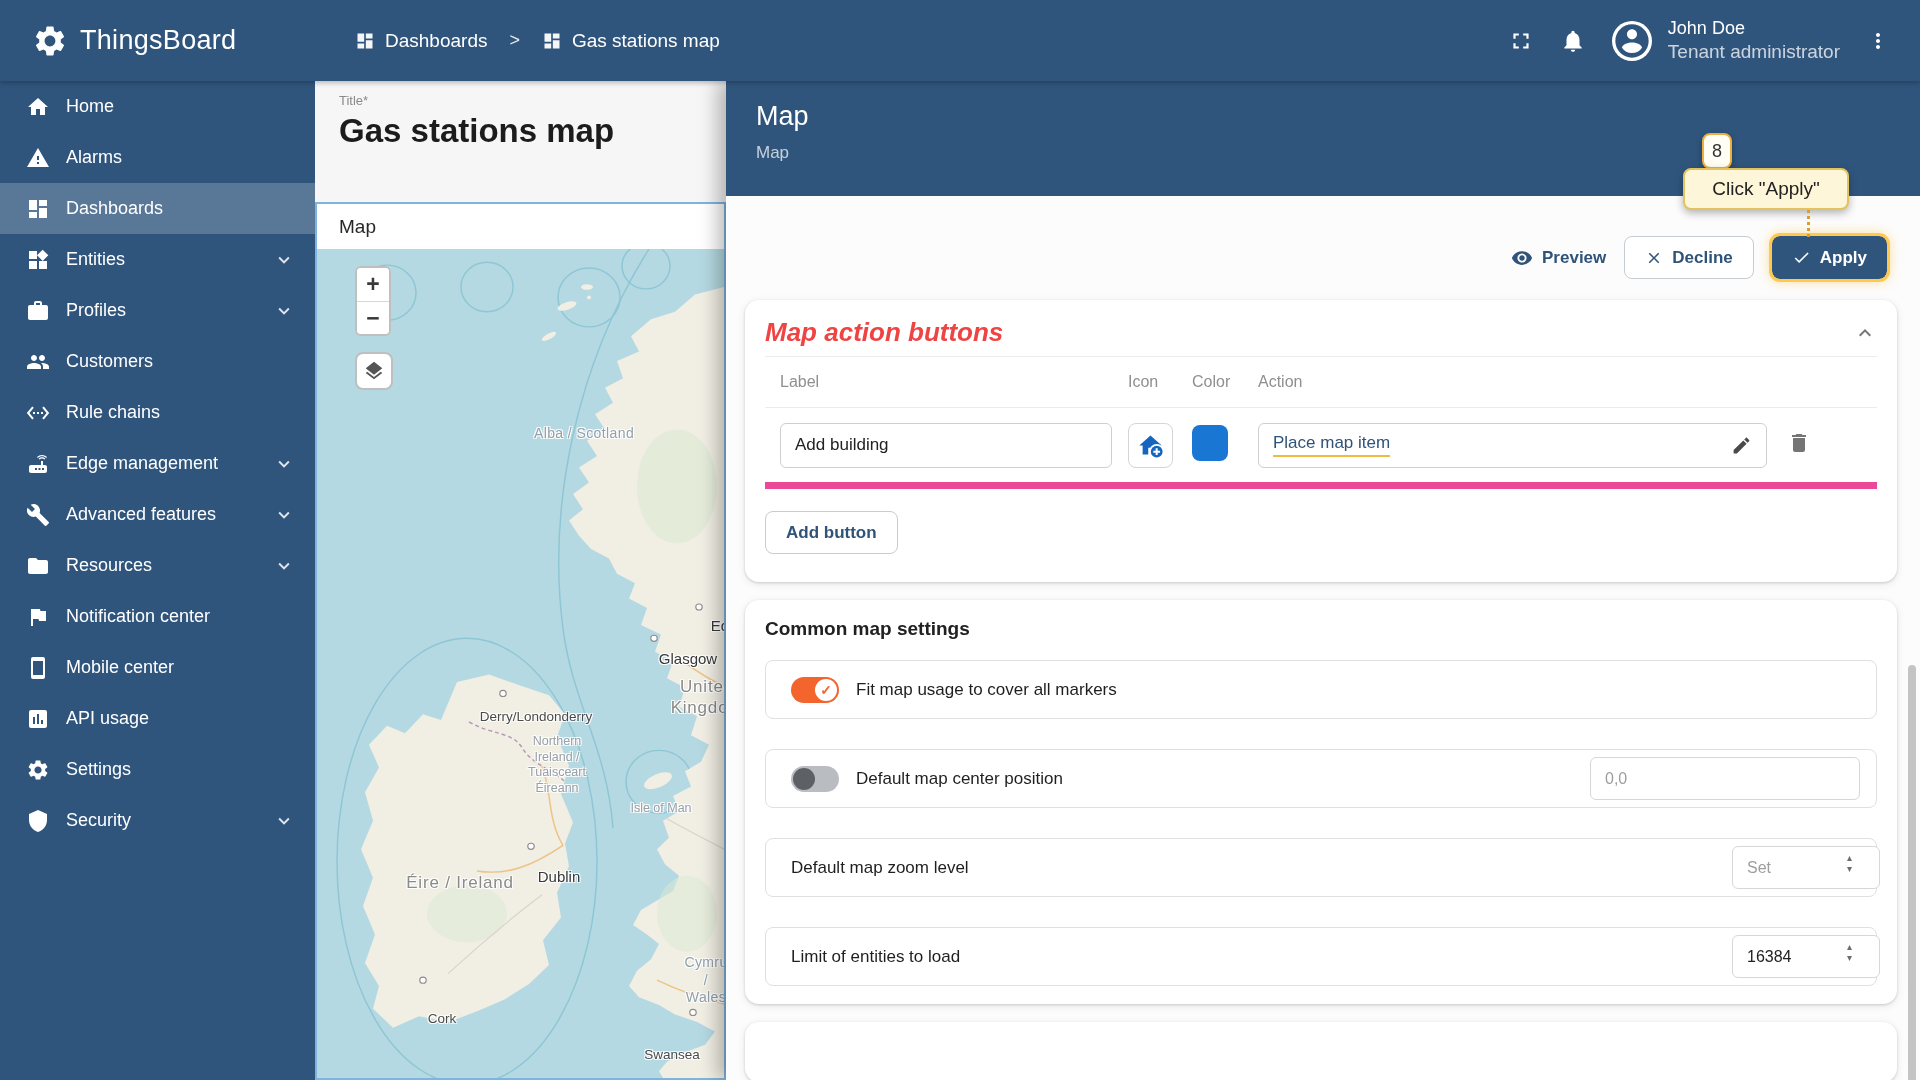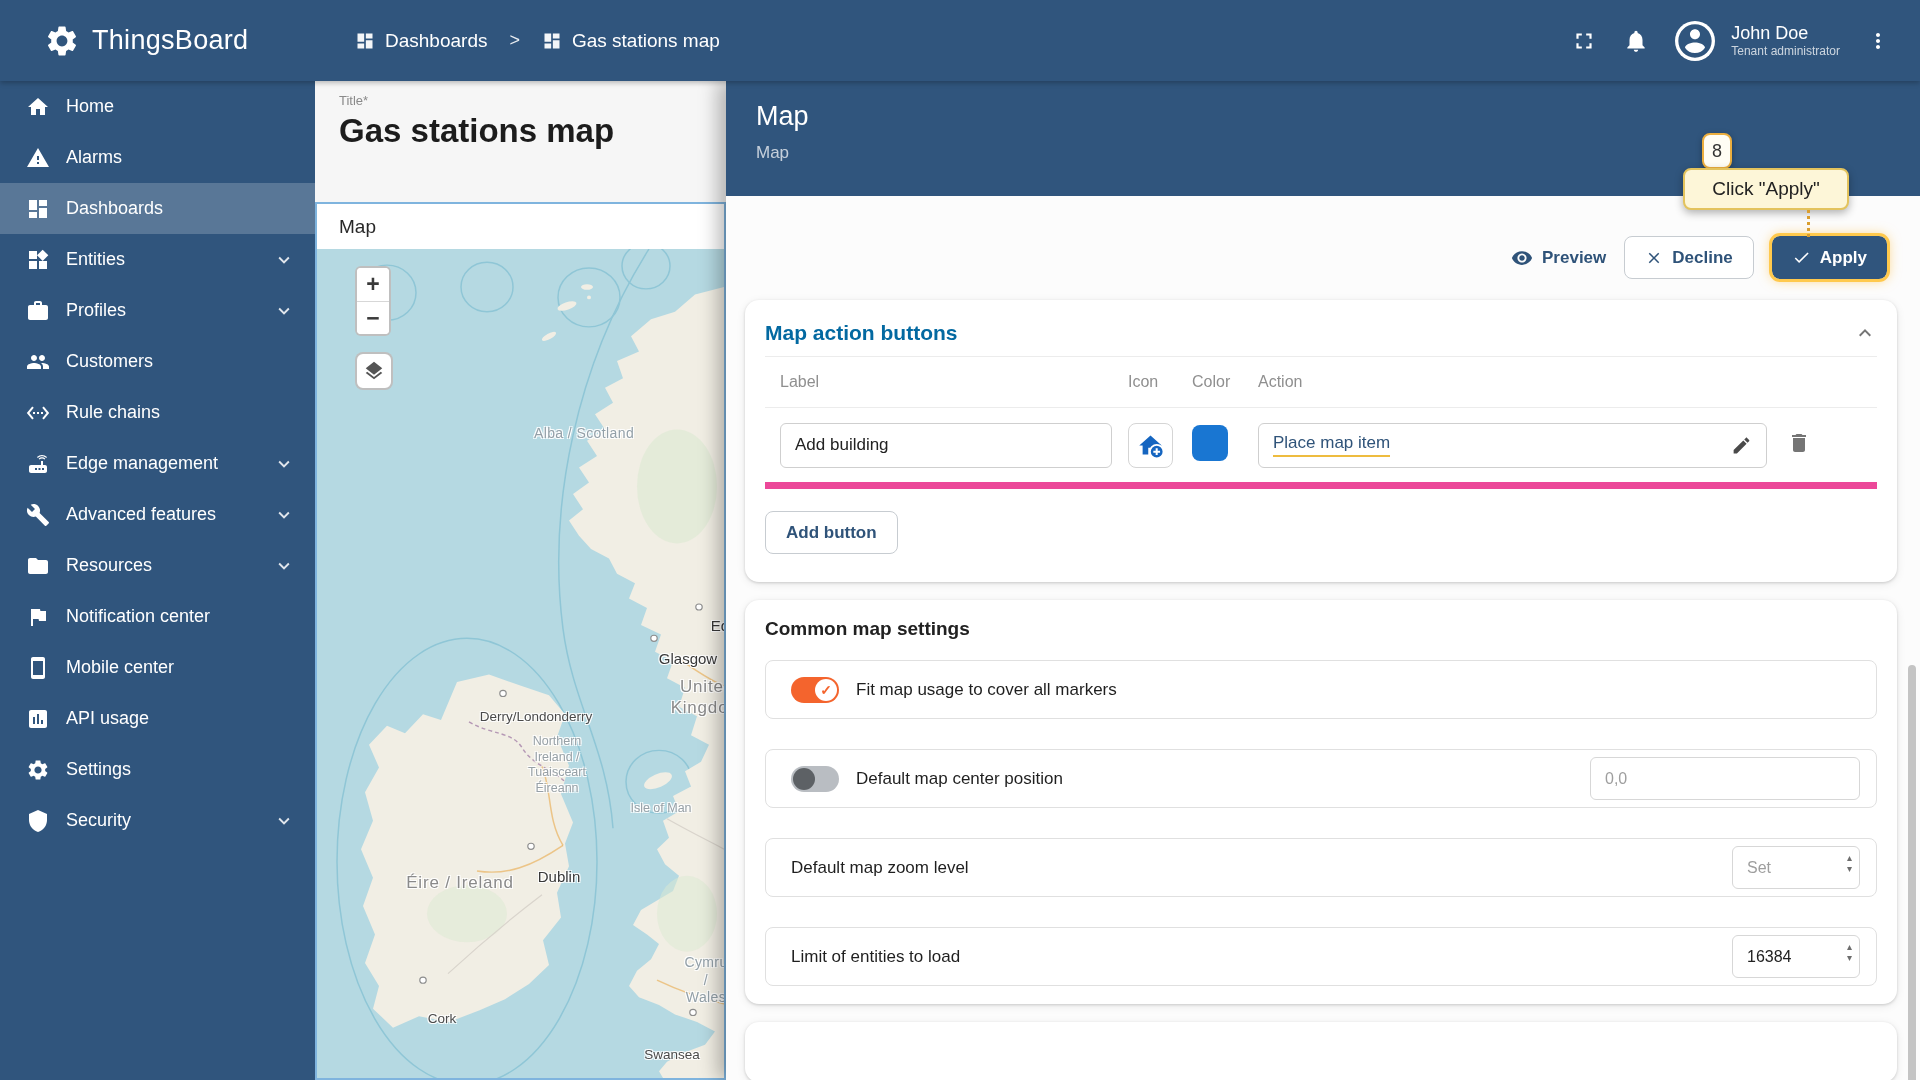--- a/index.html
+++ b/index.html
@@ -4,34 +4,34 @@
 <style>
   * { box-sizing: border-box; margin: 0; padding: 0; }
   html,body { width:1920px; height:1080px; overflow:hidden; }
   body { font-family:"Liberation Sans", sans-serif; background:#fff; position:relative; }
   .screen { position:absolute; inset:0; width:1920px; height:1080px; overflow:hidden; }
 
   
   .app-header{ position:absolute; left:0; top:0; width:1920px; height:81px;
     background:#30557D; display:flex; align-items:center; z-index:50;
     box-shadow:0 2px 5px rgba(0,0,0,.25); color:#fff; }
-  .brand{ width:315px; display:flex; align-items:center; gap:12px; padding-left:44px; cursor:pointer;}
+  .brand{ width:315px; display:flex; align-items:center; gap:12px; padding-left:32px; cursor:pointer;}
   .brand svg{ width:36px; height:36px; }
   .brand-name{ font-size:27px; font-weight:500; letter-spacing:.3px; }
   .breadcrumb{ display:flex; align-items:center; gap:22px; margin-left:40px; font-size:19px; }
   .crumb{ display:flex; align-items:center; gap:10px; cursor:pointer; }
   .crumb svg{ width:20px; height:20px; fill:#fff; opacity:.95; }
   .crumb-sep{ font-size:18px; opacity:.9; }
   .header-right{ margin-left:auto; display:flex; align-items:center; gap:26px; padding-right:30px; }
   .hicon{ width:26px; height:26px; fill:#fff; cursor:pointer; }
   .avatar{ width:40px; height:40px; border-radius:50%; background:#fff; display:flex; align-items:center; justify-content:center; cursor:pointer;}
   .avatar svg{ width:40px; height:40px; fill:#30557D; }
   .user-block{ line-height:1.25; margin-left:-10px; }
   .user-name{ font-size:18px; color:#fff; }
-  .user-role{ font-size:12px; color:rgba(255,255,255,.75); }
+  .user-role{ font-size:19px; color:rgba(255,255,255,.75); }
   .kebab{ width:24px; height:24px; fill:#fff; cursor:pointer; }
 
   
   .sidebar{ position:absolute; left:0; top:81px; width:315px; height:999px; background:#30557D; z-index:40; }
   .nav-item{ height:51px; display:flex; align-items:center; padding-left:26px; gap:16px;
     color:#fff; cursor:pointer; position:relative; }
   .nav-item.active{ background:rgba(255,255,255,.2); }
   .nav-ic{ width:24px; height:24px; color:#fff; flex:none; }
   .nav-label{ font-size:18px; font-weight:500; }
   .nav-chevron{ position:absolute; right:20px; width:22px; height:22px; color:rgba(255,255,255,.85); }
@@ -87,21 +87,21 @@
   .btn-stroked svg{ width:18px; height:18px; fill:#2F5379; }
   .btn-filled{ display:inline-flex; align-items:center; gap:9px; height:43px; padding:0 20px;
     background:#30557D; border:none; border-radius:8px; color:#fff;
     font-size:17px; font-weight:600; cursor:pointer; font-family:inherit; }
   .btn-filled svg{ width:19px; height:19px; fill:#fff; }
   .btn-filled.highlight{ outline:3px solid #FFC94D; box-shadow:0 0 12px 2px rgba(255,190,60,.55); }
 
   .card{ background:#fff; border-radius:14px; box-shadow:0 1px 3px rgba(0,0,0,.16), 0 2px 10px rgba(0,0,0,.08); }
   .card1{ width:1152px; padding:17px 20px 28px 20px; }
   .card-head{ display:flex; justify-content:space-between; align-items:center; height:31px; }
-  .card-title{ font-size:21px; font-weight:600; color:#0369a1; }
+  .card-title{ font-size:26px; font-weight:600; color:#ef4444;font-style:italic; }
   .collapse-ic{ width:24px; height:24px; fill:#757575; cursor:pointer; }
   .tbl-head, .tbl-row{ display:grid; grid-template-columns:348px 66px 64px 524px 110px; align-items:center; }
   .tbl-head{ height:52px; margin-top:8px; border-top:1px solid #ececec; border-bottom:1px solid #ececec;
     color:#8f8f8f; font-size:16px; }
   .tbl-head .c1, .tbl-row .c1{ padding-left:15px; }
   .tbl-head .c2, .tbl-row .c2{ padding-left:15px; }
   .tbl-head .c3, .tbl-row .c3{ padding-left:13px; }
   .tbl-head .c4, .tbl-row .c4{ padding-left:15px; }
   .tbl-row{ height:81px; border-bottom:7px solid #ec4899; }
   .text-field{ width:332px; height:45px; border:1px solid #cfcfcf; border-radius:6px;
@@ -131,21 +131,21 @@
     display:flex; align-items:center; justify-content:center; font-size:14px; font-weight:700; }
   .toggle.on .thumb{ right:2px; background:#fff; color:#F4642D; }
   .toggle.on .thumb::after{ content:"✓"; }
   .toggle.off .thumb{ left:2px; background:#5d6165; }
   .spacer{ flex:1; }
   .inp{ height:43px; border:1px solid #d7d7d7; border-radius:6px; font-size:16px; color:#222;
     padding:0 14px; font-family:inherit; background:#fff; }
   .inp::placeholder{ color:#9e9e9e; }
   .inp.center-inp{ width:270px; }
   .num-field{ position:relative; width:128px; }
-  .num-field .inp{ width:128px; padding-right:28px; }
+  .num-field .inp{ width:148px; padding-right:28px; }
   .stepper{ position:absolute; right:8px; top:7px; display:flex; flex-direction:column; gap:1px;
     font-size:10px; color:#6d6d6d; line-height:1; cursor:pointer; user-select:none; }
 
   .card3{ width:1152px; margin-top:18px; height:60px; }
 
   .scroll-thumb{ position:absolute; right:4px; top:469px; width:8px; height:420px; background:#c4c4c4; border-radius:4px; }
 
   
   .tut-badge{ position:absolute; left:976px; top:52px; width:30px; height:36px; background:#fffdf4;
     border:2px solid #ebae3f; border-radius:8px; display:flex; align-items:center; justify-content:center;

